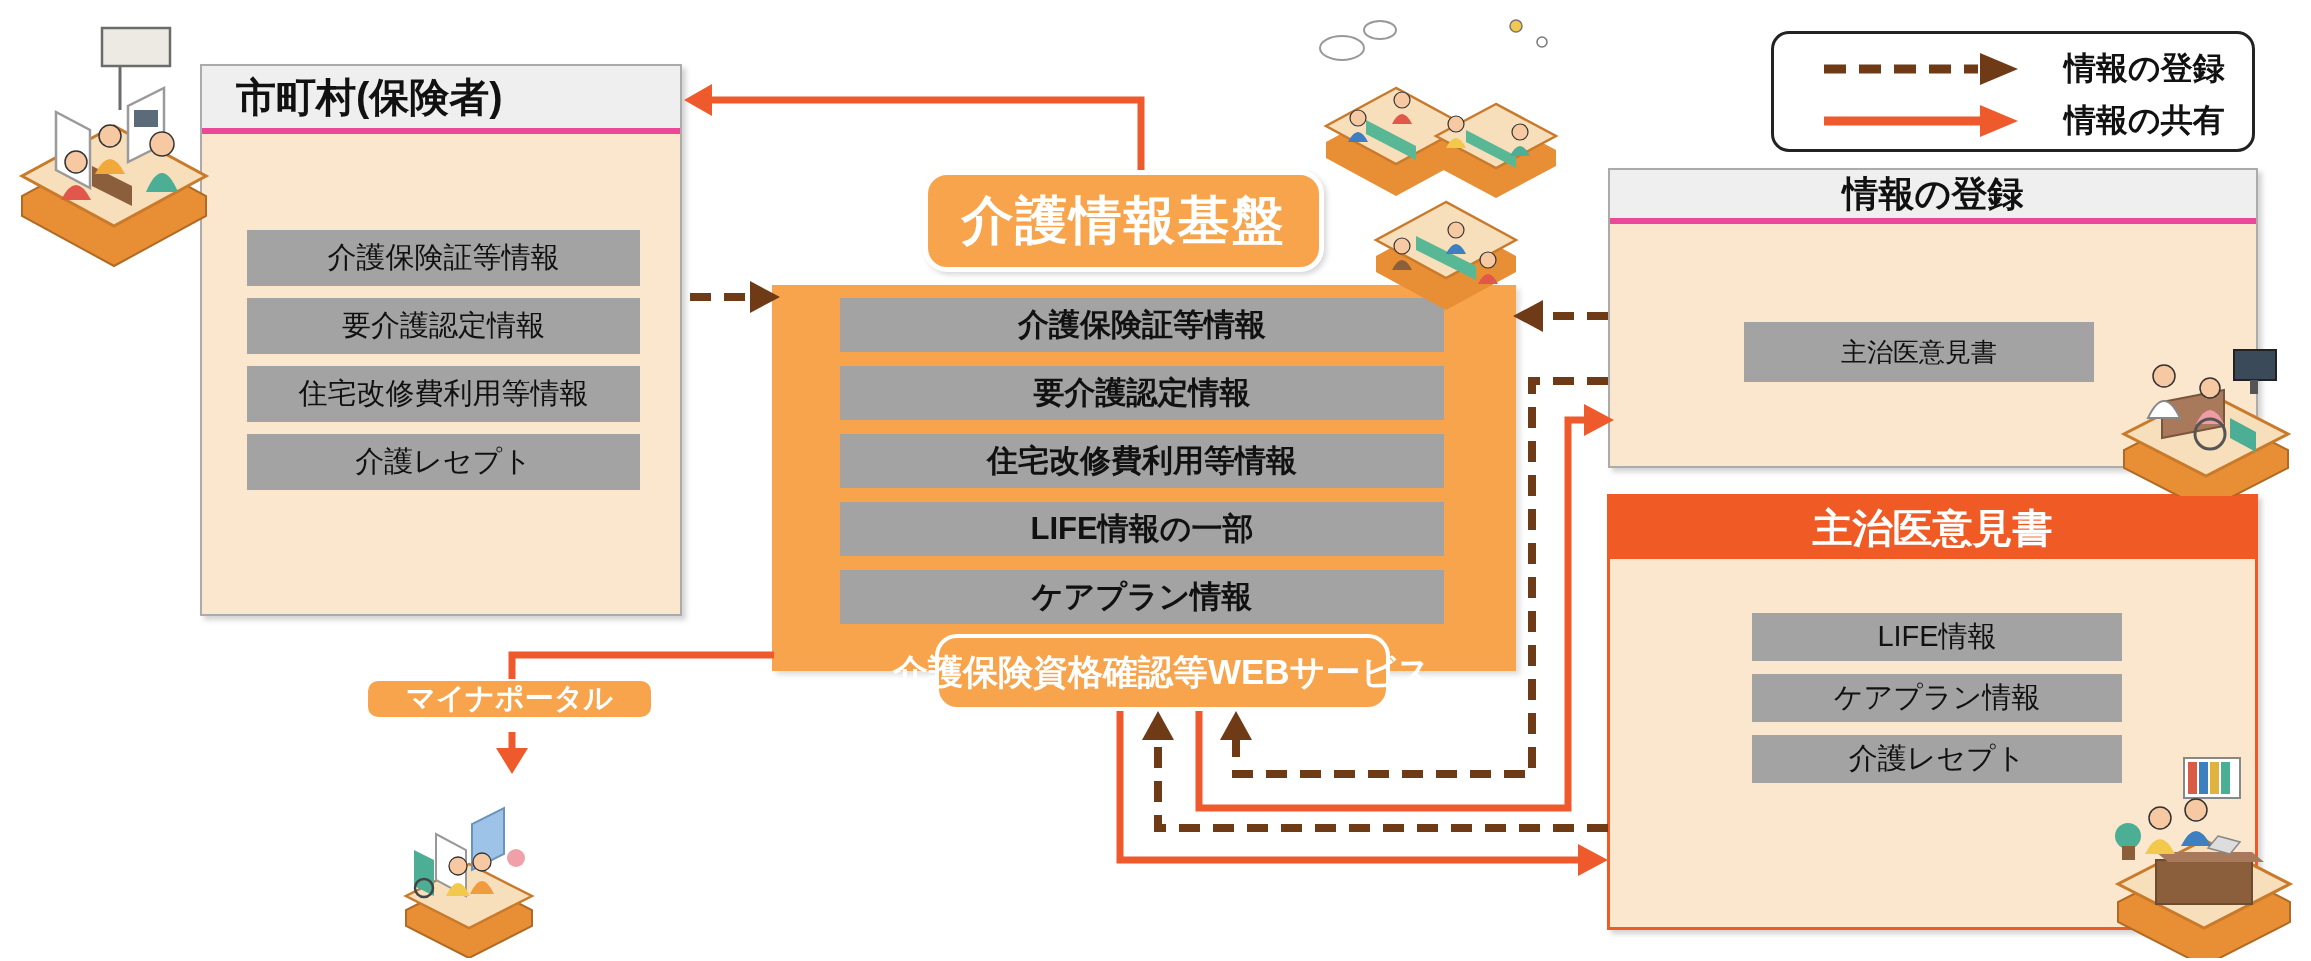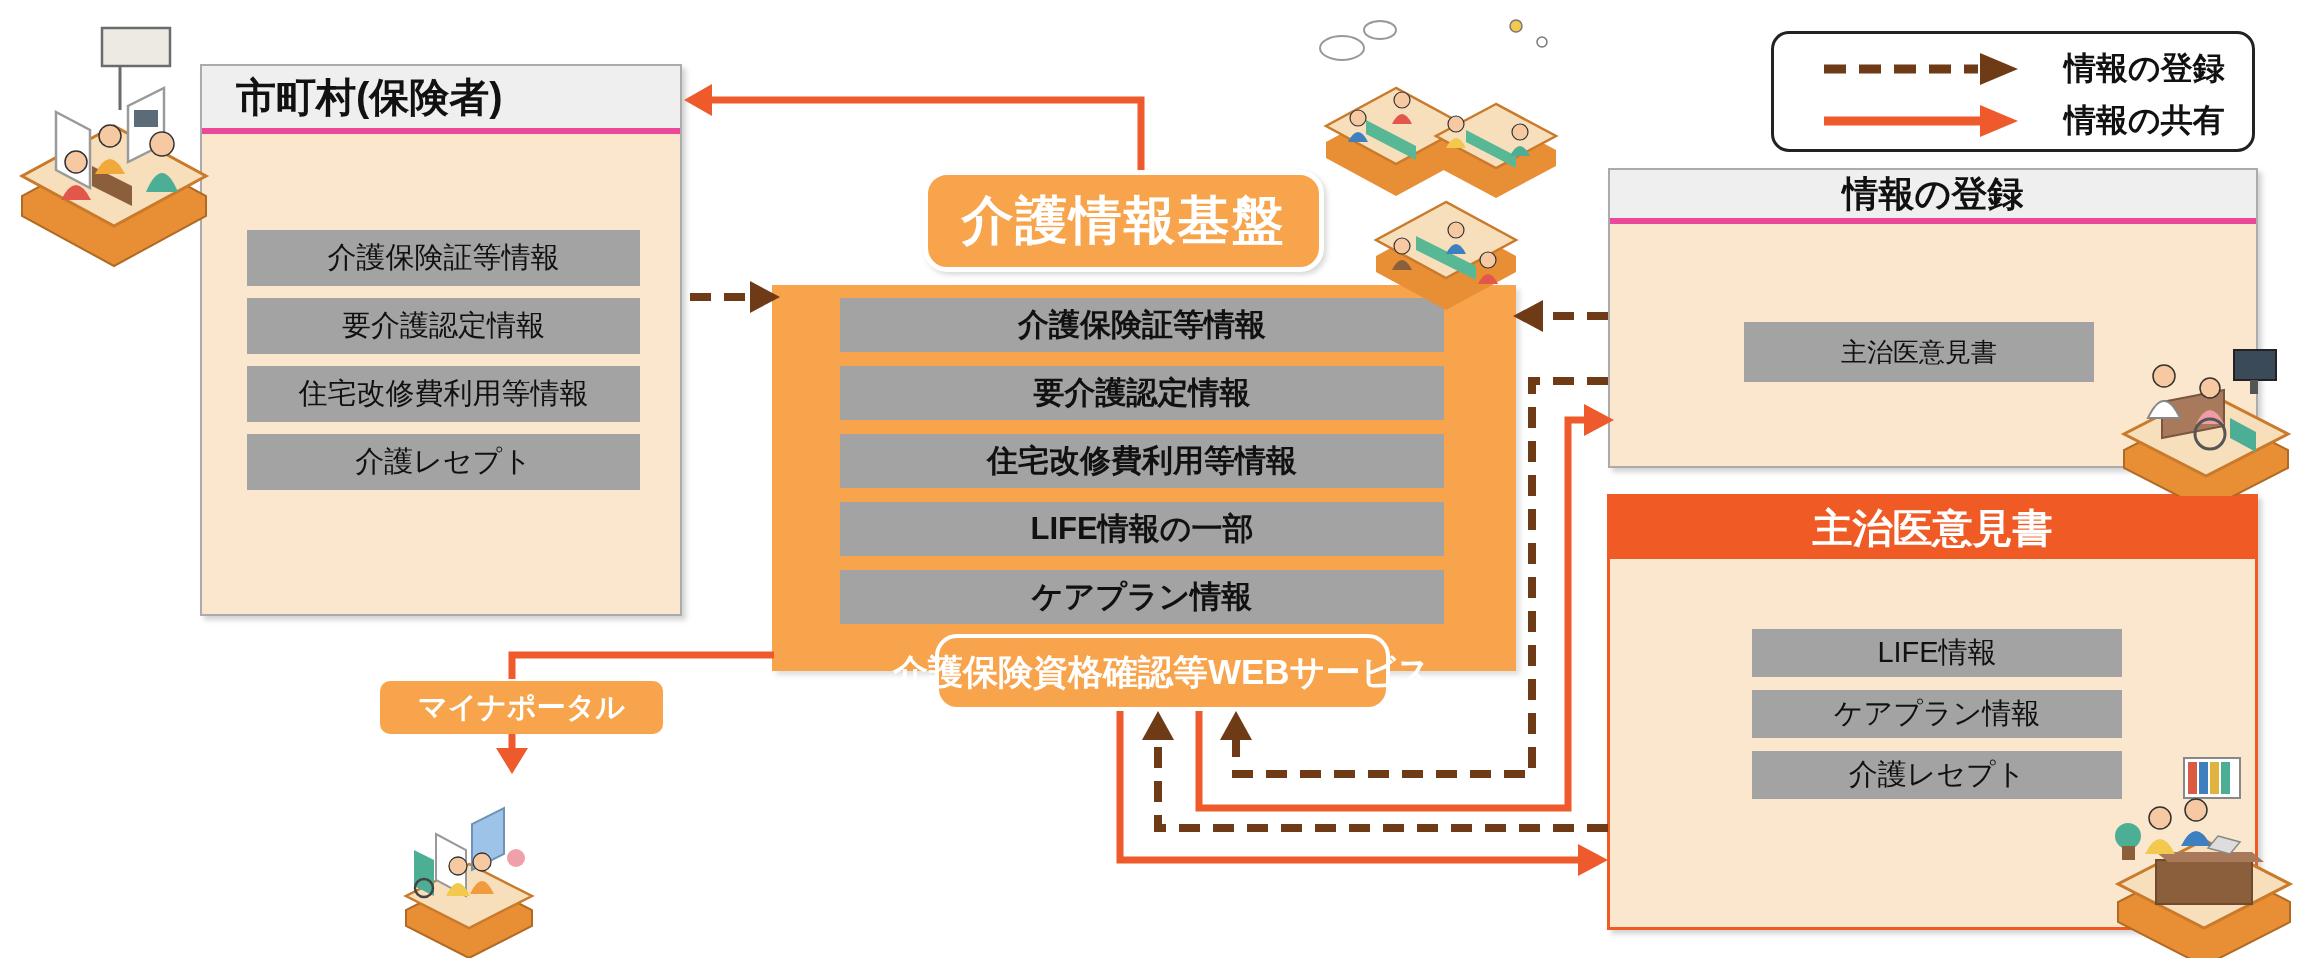--- a/index.html
+++ b/index.html
@@ -17,34 +17,34 @@
   .muni .white-item{left:45px;width:393px;height:56px;font-size:29px;}
 
   
   .medical{left:1608px;top:168px;width:650px;height:300px;}
   .medical .panel-header{height:54px;font-size:36px;}
   .medical .white-item{left:134px;top:152px;width:350px;height:60px;font-size:26px;}
 
   
   .care{left:1607px;top:494px;width:651px;height:436px;background:#FAE7CD;border:3px solid #EF5A25;}
   .care .panel-header{height:62px;background:#EF5A25;border-bottom:none;color:#fff;font-size:40px;}
-  .care .white-item{left:142px;width:370px;height:48px;font-size:29px;margin-top:16px;}
+  .care .white-item{left:142px;width:370px;height:48px;font-size:29px;}
 
   
   .user{left:277px;top:775px;width:467px;height:175px;background:#fff;}
   .user .panel-header{height:70px;font-size:38px;}
 
   
   .platform{position:absolute;left:772px;top:285px;width:744px;height:386px;background:#F7A44C;box-shadow:4px 4px 5px rgba(150,150,150,.30);}
   .platform .white-item{left:68px;width:604px;height:54px;font-size:31px;font-weight:700;}
 
   .pill{position:absolute;background:#F7A44C;color:#fff;font-weight:700;display:flex;align-items:center;justify-content:center;box-sizing:border-box;white-space:nowrap;}
   .pill.title-pill{left:923px;top:170px;width:401px;height:102px;border:5px solid #fff;border-radius:24px;font-size:52px;letter-spacing:2px;box-shadow:3px 3px 5px rgba(150,150,150,.35);}
   .pill.web-pill{left:935px;top:634px;width:455px;height:77px;border:4px solid #fff;border-radius:22px;font-size:35px;z-index:6;}
-  .pill.myna-pill{left:368px;top:681px;width:283px;height:53px;border-radius:10px;font-size:29px;z-index:6;margin-left:12px;}
+  .pill.myna-pill{left:368px;top:681px;width:283px;height:36px;border-radius:10px;font-size:29px;z-index:6;}
 
   
   .legend{position:absolute;left:1771px;top:31px;width:484px;height:121px;background:#fff;border:3px solid #222;border-radius:18px;box-sizing:border-box;}
   .legend-row{position:absolute;left:0;width:100%;height:54px;display:flex;align-items:center;margin-left:20px;}
   .legend-row .lbl{position:absolute;left:270px;font-size:32px;font-weight:700;color:#111;white-space:nowrap;}
   .legend-row svg{position:absolute;left:24px;}
 
   .arrow-layer{position:absolute;left:0;top:0;z-index:5;}
   .illus{position:absolute;z-index:8;}
   .zlow{z-index:2;}

